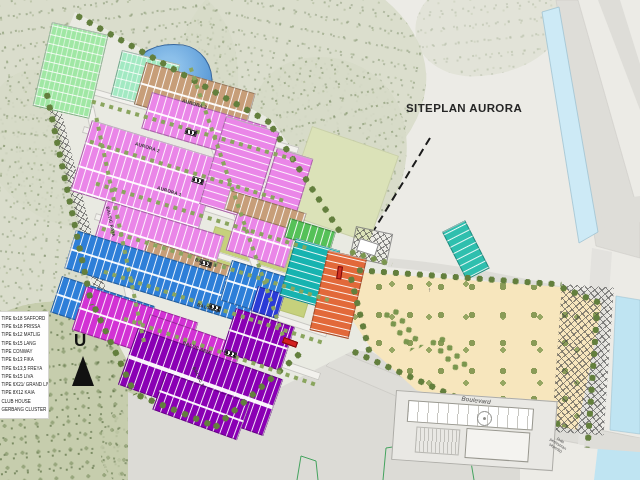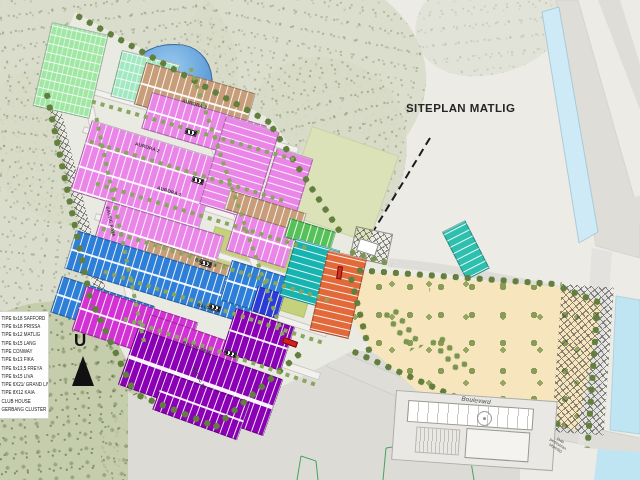--- a/index.html
+++ b/index.html
@@ -216,21 +216,21 @@
   <div class="rlab" style="left:158px;top:185px;transform:rotate(17deg) scale(.52);">AURORA 1</div>
   <div class="rlab" style="left:196px;top:257px;transform:rotate(17deg) scale(.52);">BALTIC 3</div>
   <div class="rlab" style="left:198px;top:302px;transform:rotate(18deg) scale(.52);">BALTIC 2</div>
   <div class="rlab" style="left:184px;top:340px;transform:rotate(21deg) scale(.5);">BALTIC ARIA</div>
   <div class="rlab" style="left:196px;top:366px;transform:rotate(64deg) scale(.5);">BALTIC 1</div>
   <div class="rlab" style="left:110px;top:206px;transform:rotate(78deg) scale(.5);">BALTIC RAYA</div>
   <div class="rlab" style="left:462px;top:395px;transform:rotate(7deg) scale(.62);font-weight:400;font-style:italic;font-size:10px;color:#4a4a4a;">Boulevard</div>
   <div class="note" style="left:552px;top:432px;transform:rotate(33deg) scale(.45);">(ada pedestrian sepeda)</div>
   <div class="rlab" style="left:428px;top:286px;transform:scale(.7);font-weight:400;color:#555;">↑</div>
 
-  <div class="title" style="left:406px;top:102px;">SITEPLAN MATLIG</div>
+  <div class="title" style="left:406px;top:102px;">SITEPLAN AURORA</div>
 
   <div class="north-u" style="left:74px;top:331px;">U</div>
   <div class="north-tri" style="left:72px;top:356px;"></div>
 
   <div class="legend">
     <div class="legend-inner">
 
     <div class="legend-item">TIPE 6x18 SAFFORD</div>
         <div class="legend-item">TIPE 6x18 PRISSA</div>
         <div class="legend-item">TIPE 6x12 MATLIG</div>

